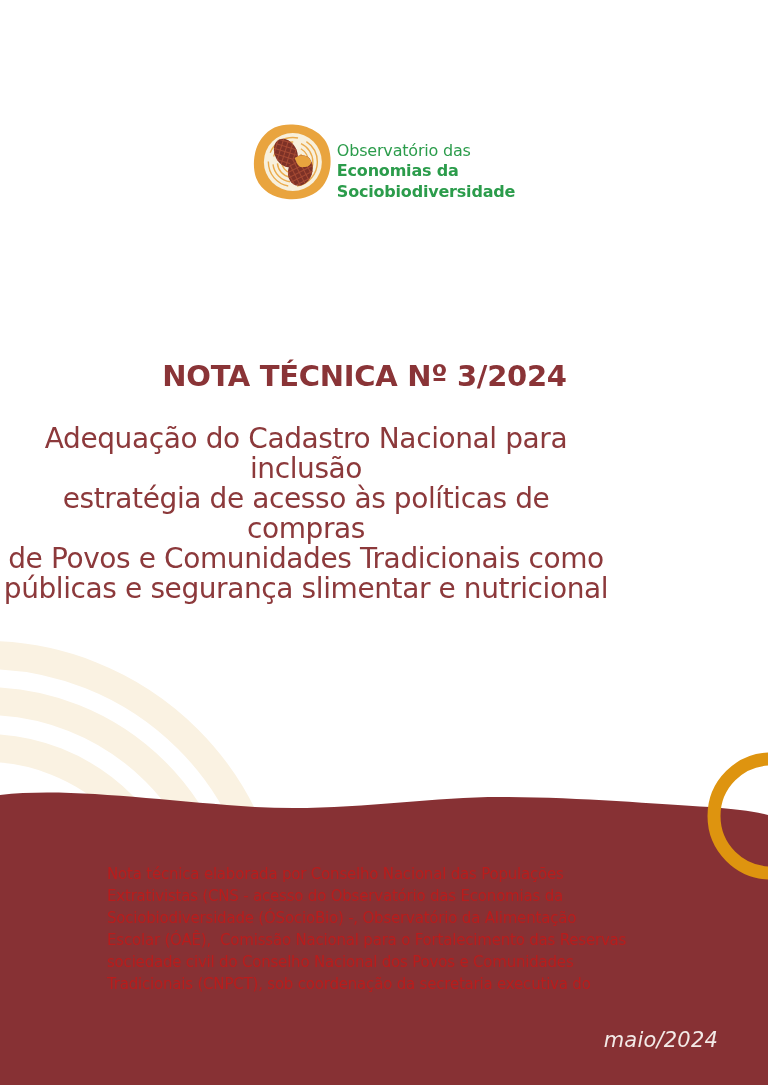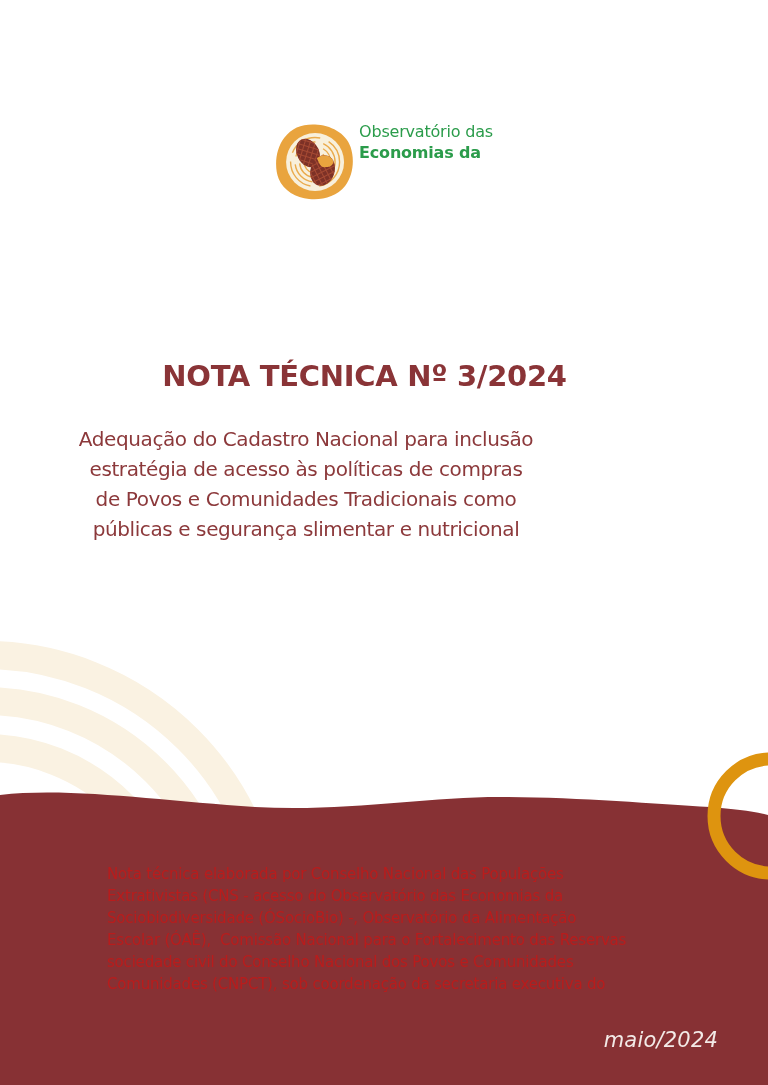--- a/index.html
+++ b/index.html
@@ -14,21 +14,21 @@
   }
   .layer { position: absolute; left: 0; top: 0; width: 768px; height: 1085px; }
 
   
   .logo-wrap {
     position: absolute;
     top: 122px;
     left: 50%;
     transform: translateX(-50%);
     display: flex;
-    align-items: flex-start;
+    align-items: flex-end;
     gap: 4px;
     z-index: 3;
   }
   .logo-text { line-height: 20.5px; color: #2B9C4B; letter-spacing: -0.2px; }
   .logo-text .l1 { font-size: 16px; font-weight: 500; }
   .logo-text .l2, .logo-text .l3 { font-size: 16px; font-weight: 800; }
 
   
   .title {
     position: absolute;
@@ -44,21 +44,21 @@
   }
 
   
   .subtitle {
     position: absolute;
     top: 424px;
     left: 0;
     width: 612px;
     text-align: center;
     color: #8C393B;
-    font-size: 20px;
+    font-size: 28px;
     font-weight: 500;
     line-height: 30px;
     letter-spacing: -0.4px;
     z-index: 3;
   }
 
   
   .credits {
     position: absolute;
     left: 107px;
@@ -130,34 +130,35 @@
 
     <g>
       <ellipse cx="7.5" cy="8.5" rx="12" ry="15.5" transform="rotate(18 7.5 8.5)" fill="#7D3126"></ellipse>
       <ellipse cx="7.5" cy="8.5" rx="12" ry="15.5" transform="rotate(18 7.5 8.5)" fill="url(#hatch)"></ellipse>
       <path clip-path="url(#coneBclip)" d="M1,-6 Q9,-11 19,-3 Q18,6 11,5 Q6,6 4,1 Q2,-3 1,-6 Z" fill="#E9A43E"></path>
     </g>
   </svg>
   <div class="logo-text">
     <div class="l1">Observatório das</div>
     <div class="l2">Economias da</div>
+    <div class="l3">Sociobiodiversidade</div>
   </div>
 </div>
 
 <h1 class="title">NOTA TÉCNICA Nº 3/2024</h1>
 
 <div class="subtitle">
   <div>Adequação do Cadastro Nacional para inclusão</div>
   <div>estratégia de acesso às políticas de compras</div>
   <div>de Povos e Comunidades Tradicionais como</div>
   <div>públicas e segurança slimentar e nutricional</div>
 </div>
 
 <div class="credits">
   <div>Nota técnica elaborada por Conselho Nacional das Populações</div>
   <div>Extrativistas (CNS - acesso do Observatório das Economias da</div>
   <div>Sociobiodiversidade (ÓSocioBio) -, Observatório da Alimentação</div>
   <div>Escolar (ÓAÊ),  Comissão Nacional para o Fortalecimento das Reservas</div>
   <div>sociedade civil do Conselho Nacional dos Povos e Comunidades</div>
-  <div>Comunidades (CNPCT), sob coordenação da secretaria executiva do</div>
+  <div>Tradicionais (CNPCT), sob coordenação da secretaria executiva do</div>
 </div>
 
 <div class="date">maio/2024</div>
 
 </body></html>

